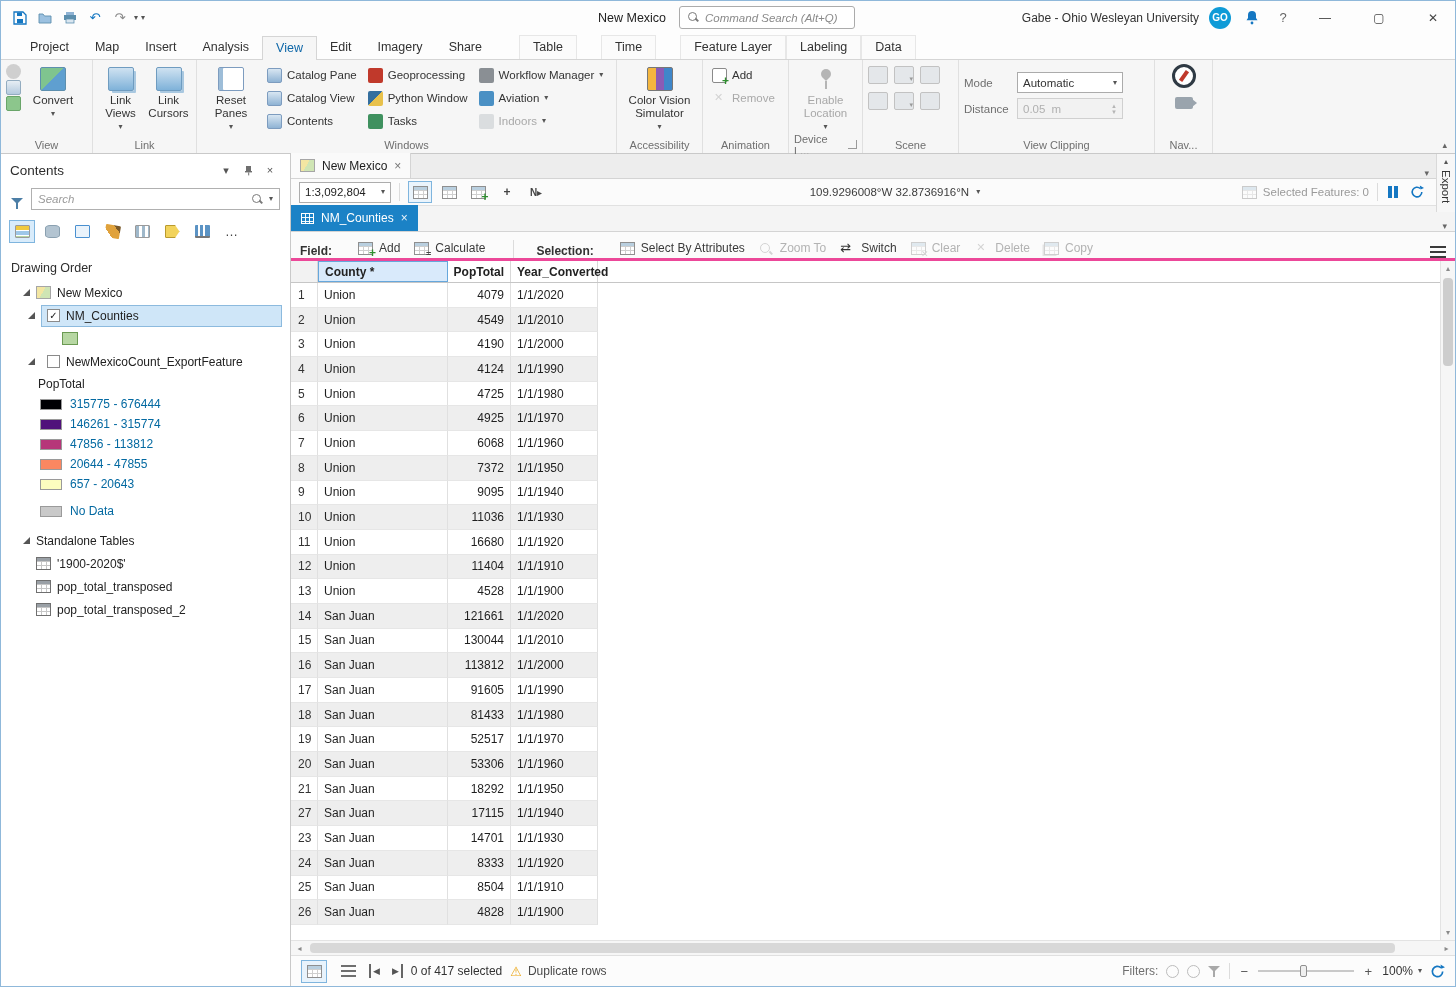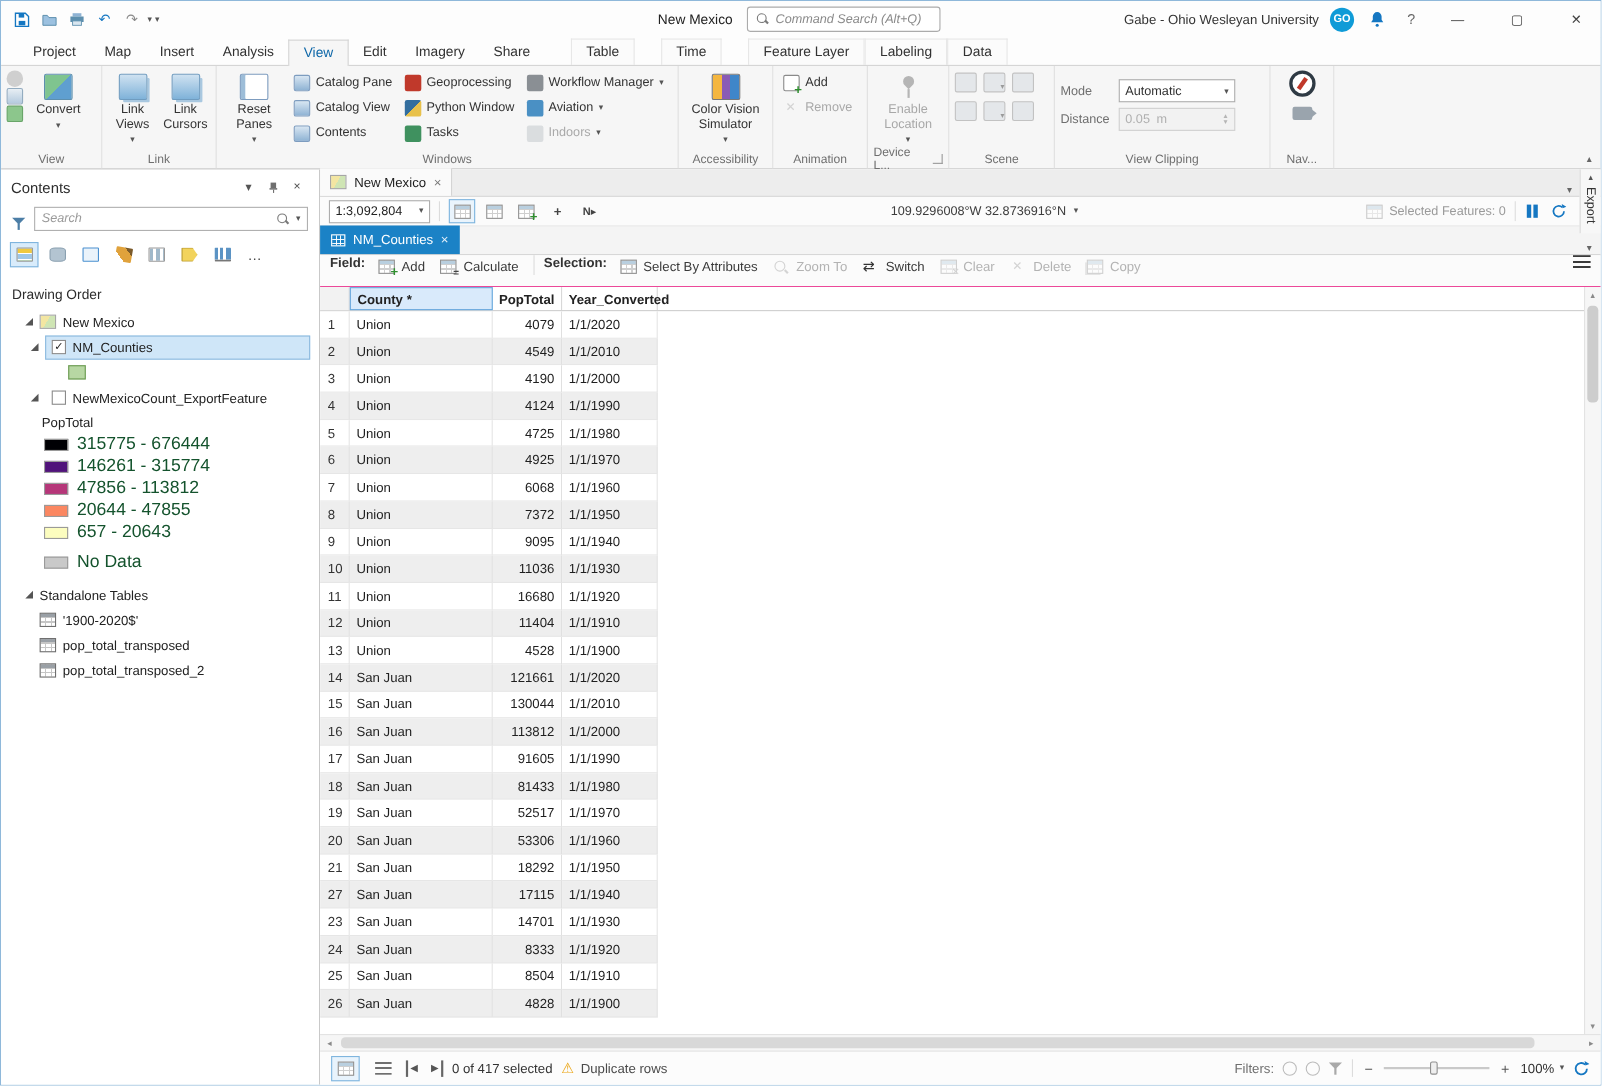--- a/index.html
+++ b/index.html
@@ -113,21 +113,21 @@
 .cp-dorder{padding:10px 10px 6px;font-size:12.5px;color:#2d2d2d;flex:none;}
 .tree{flex:1;overflow:hidden;font-size:12px;color:#222;}
 .titem{display:flex;align-items:center;gap:6px;height:23px;}
 .exp{width:0;height:0;border-left:7px solid transparent;border-bottom:7px solid #555;flex:none;}
 .t-map{padding-left:22px;}
 .t-layer{padding-left:27px;}
 .t-swatch{padding-left:61px;}
 .t-field{padding-left:37px;height:21px;}
 .leg-row{display:flex;align-items:center;gap:8px;height:20px;padding-left:39px;}
 .leg-sw{width:22px;height:11px;border:1px solid #9a9a9a;flex:none;}
-.leg-lb{font-size:16px;color:#14532d;}
+.leg-lb{font-size:12px;color:#0369a1;}
 .nodata{margin-top:7px;}
 .t-group{padding-left:22px;margin-top:8px;}
 .t-table{padding-left:35px;}
 .rowsel{display:flex;align-items:center;gap:6px;flex:1;height:22px;padding:0 5px;margin-right:8px;border:1px solid transparent;}
 .sel .rowsel{background:#cfe6f8;border-color:#8cbade;}
 .cb{width:13px;height:13px;border:1px solid #8a8a8a;background:#fff;display:flex;align-items:center;justify-content:center;font-size:10px;color:#1a1a1a;flex:none;}
 .cb.checked::after{content:"✓";}
 .map-ic{width:15px;height:13px;border:1px solid #a6a6a6;background:linear-gradient(120deg,#f3e6a2 0 45%,#cfe5b4 45%);flex:none;}
 .lyr-sw{width:16px;height:13px;border:1px solid #6b9a53;flex:none;}
 .tbl-ic{width:15px;height:13px;border:1px solid #6f6f6f;background-color:#fff;background-image:linear-gradient(to bottom,#9aa0a6 0 3px,rgba(0,0,0,0) 3px),repeating-linear-gradient(to right,rgba(0,0,0,0) 0 4px,#c6c6c6 4px 5px),repeating-linear-gradient(to bottom,rgba(0,0,0,0) 0 3px,#c6c6c6 3px 4px);flex:none;}
@@ -160,21 +160,21 @@
 .ai-copy{box-shadow:-2px 2px 0 -0.5px #c3c3c3;}
 .coords{margin:0 auto;color:#3c3c3c;font-size:11.5px;display:flex;gap:7px;align-items:center;}
 .selfeat{color:#9a9a9a;font-size:11.5px;display:flex;align-items:center;gap:6px;}
 .pause{width:14px;height:14px;position:relative;flex:none;}
 .pause::before,.pause::after{content:"";position:absolute;top:1px;width:4px;height:12px;background:#1577c2;}
 .pause::before{left:2px;}.pause::after{left:8px;}
 .ttabs{height:26px;background:#f4f4f4;display:flex;align-items:flex-end;border-bottom:1px solid #d4d4d4;flex:none;}
 .ttab{height:26px;display:flex;align-items:center;gap:7px;padding:0 10px;background:#1b82c6;color:#fff;font-size:12px;}
 .ttab .x{color:#e8f2fa;}
 .grid-w{width:13px;height:11px;border:1px solid #fff;background-image:repeating-linear-gradient(to right,rgba(255,255,255,0) 0 3px,rgba(255,255,255,.95) 3px 4px),repeating-linear-gradient(to bottom,rgba(255,255,255,0) 0 3px,rgba(255,255,255,.95) 3px 4px);flex:none;}
-.tbltb{height:29px;display:flex;align-items:flex-start;gap:3px;padding:0 9px;background:#fbfbfb;border-bottom:1px solid #ec4899;flex:none;}
+.tbltb{height:29px;display:flex;align-items:flex-end;gap:17px;padding:0 9px;background:#fbfbfb;border-bottom:3px solid #ec4899;flex:none;}
 .tb-lbl{font-weight:bold;color:#333;margin-right:3px;}
 .tbtn{display:flex;align-items:center;gap:6px;padding:3px 6px;color:#3a3a3a;font-size:12px;white-space:nowrap;}
 .tbtn.disabled{color:#b3b3b3;}
 .tbtn.disabled .ai{opacity:.4;}
 .tb-sep{width:1px;height:18px;background:#dcdcdc;margin:0 5px;}
 .burger{margin-left:auto;width:16px;height:12px;background:repeating-linear-gradient(to bottom,#3a3a3a 0 2px,rgba(0,0,0,0) 2px 5px);}
 
 
 .tarea{flex:1;display:flex;min-height:0;background:#fff;}
 .tgrid{flex:1;display:flex;flex-direction:column;min-width:0;overflow:hidden;}

